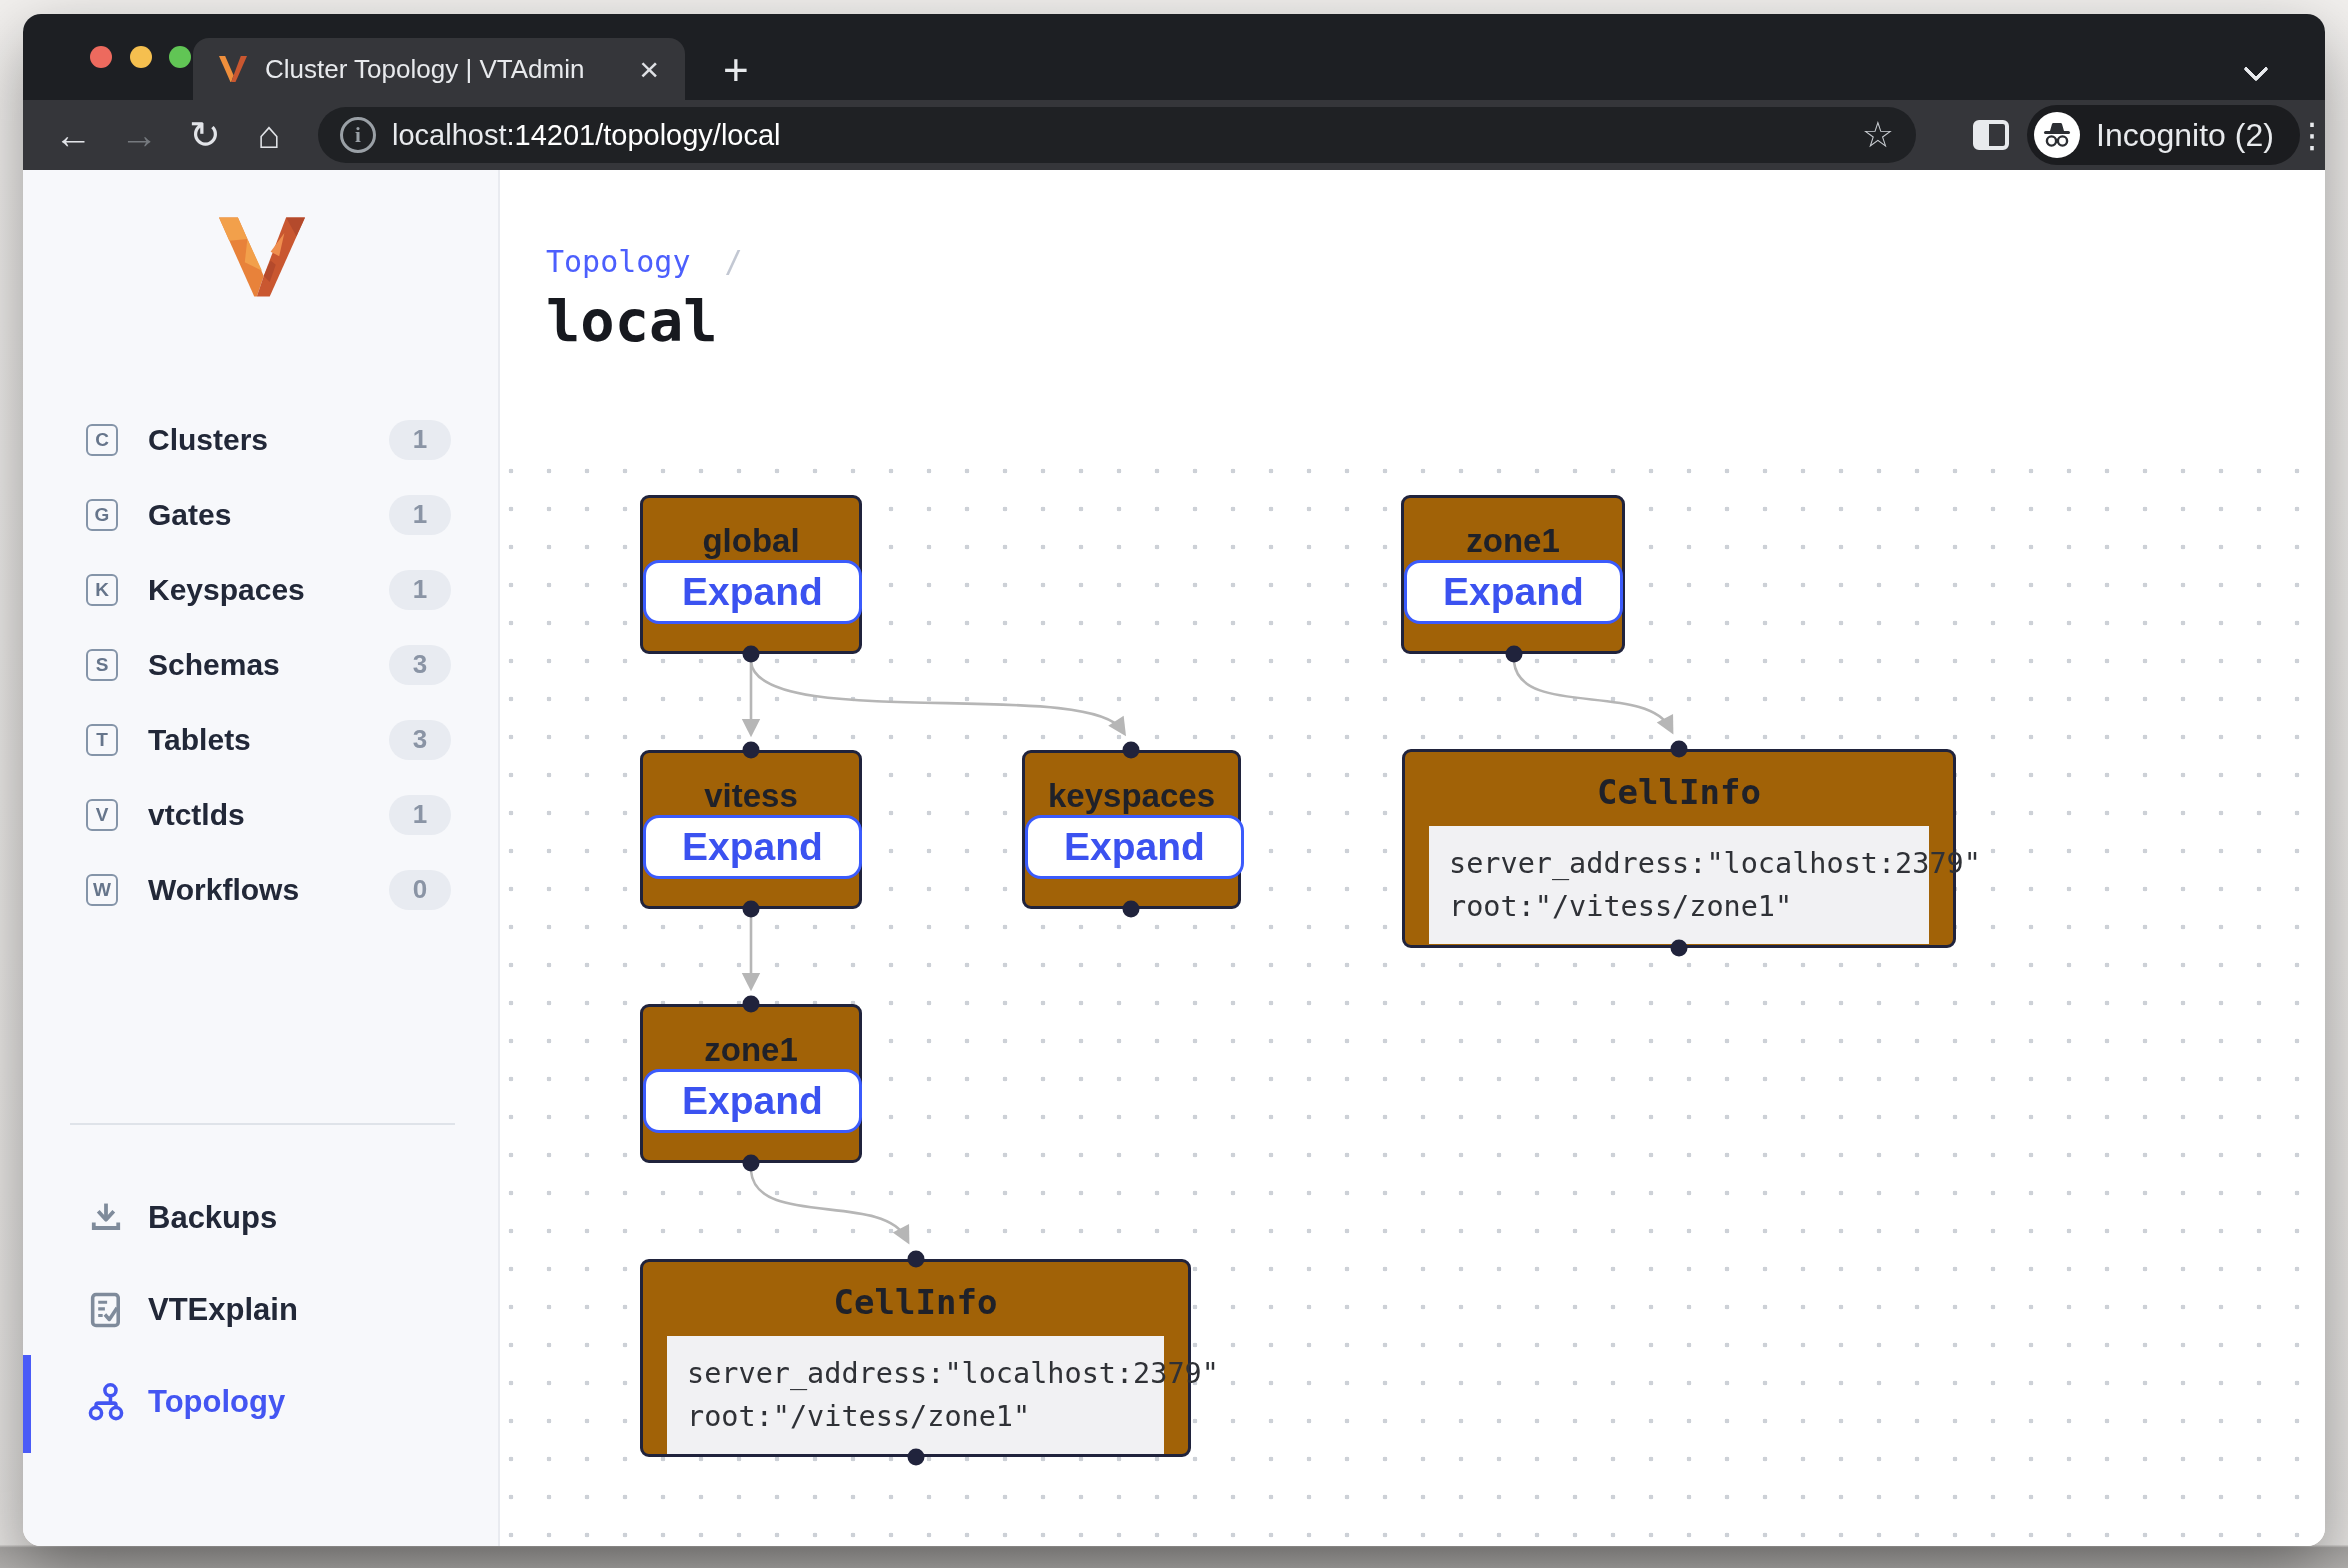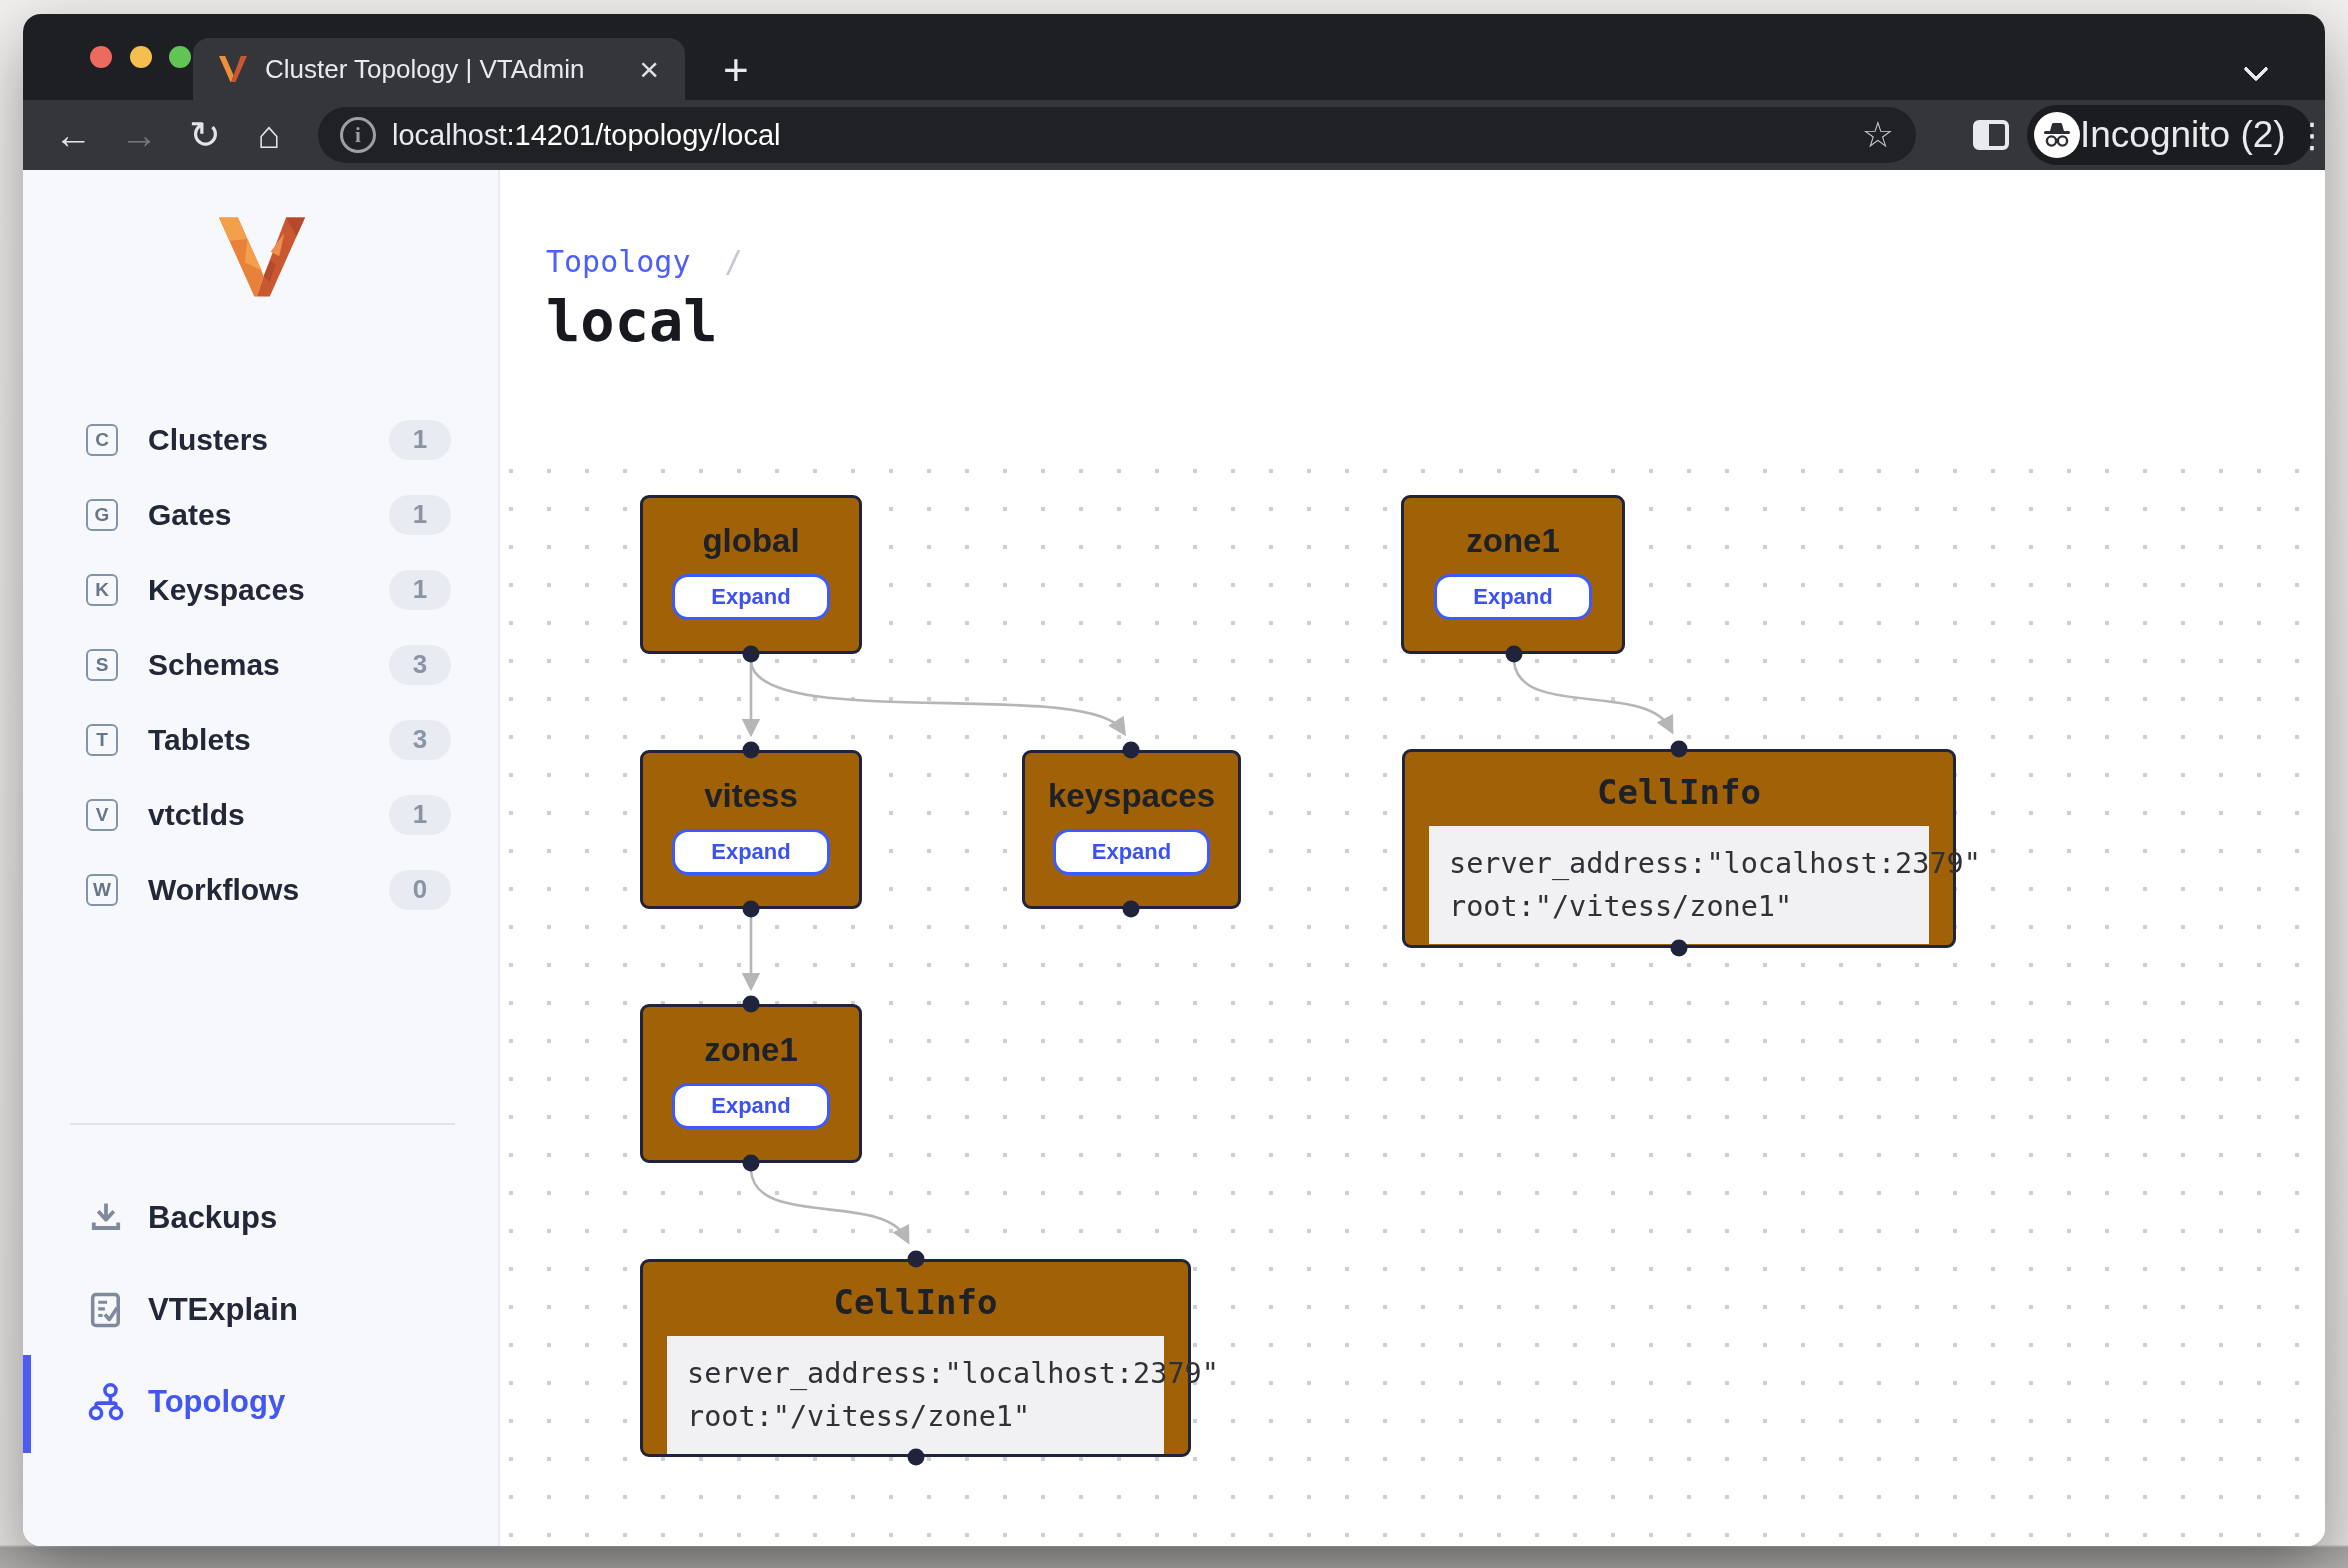--- a/index.html
+++ b/index.html
@@ -34,21 +34,21 @@
   .url-text{margin-left:16px;font-size:29px;white-space:nowrap;flex:1;}
   .url-host{color:#e8eaed;}
   .url-rest{color:#ffffff;}
   .star{color:#c9cdd2;font-size:36px;margin-left:12px;flex:none;}
   .panel-ico{position:absolute;left:1950px;top:20px;width:36px;height:30px;border:4px solid #e8eaed;
     border-radius:6px;box-sizing:border-box;}
   .panel-ico:after{content:"";position:absolute;left:0;top:0;bottom:0;width:12px;background:#e8eaed;}
   .incog{position:absolute;left:2004px;top:5px;height:60px;border-radius:30px;background:#1b1c1f;
     display:flex;align-items:center;padding:0 26px 0 7px;}
   .incog-circle{width:46px;height:46px;border-radius:50%;background:#fff;display:flex;align-items:center;justify-content:center;}
-  .incog-label{color:#e8eaed;font-size:37px;white-space:nowrap;}
+  .incog-label{color:#e8eaed;font-size:32px;margin-left:16px;white-space:nowrap;}
   .dots-menu{position:absolute;left:2272px;top:12px;color:#e8eaed;font-size:34px;letter-spacing:0;line-height:46px;}
   
   .content{position:absolute;left:0;top:156px;width:100%;height:1376px;display:flex;}
   .sidebar{position:relative;width:477px;height:100%;background:#f7f8fb;border-right:2px solid #e9ebf0;
     box-sizing:border-box;flex:none;}
   .logo{position:absolute;left:196px;top:47px;}
   .nav-item{position:absolute;left:0;width:100%;height:75px;display:flex;align-items:center;cursor:pointer;}
   .letter-box{position:absolute;left:63px;width:32px;height:32px;border:2.5px solid #8494a8;border-radius:6px;
     color:#66758b;font-size:19px;font-weight:bold;display:flex;align-items:center;justify-content:center;box-sizing:border-box;}
   .nav-label{position:absolute;left:125px;font-size:30px;font-weight:bold;color:#222838;}
@@ -68,22 +68,22 @@
   .breadcrumb{position:absolute;left:46px;top:74px;font-family:"DejaVu Sans Mono",monospace;font-size:30px;}
   .crumb-link{color:#4c5ffd;cursor:pointer;}
   .crumb-sep{color:#c3c8d3;margin-left:16px;}
   .page-title{position:absolute;left:46px;top:118px;font-family:"DejaVu Sans Mono",monospace;
     font-size:57px;font-weight:bold;color:#17191f;}
   .edges{position:absolute;left:0;top:0;width:1823px;height:1376px;z-index:3;pointer-events:none;}
   .node{position:absolute;background:#a16207;border:3px solid #20233c;border-radius:9px;box-sizing:border-box;
     text-align:center;z-index:2;}
   .node-title{font-size:33px;font-weight:bold;color:#1f2129;margin-top:24px;}
   .node-title.mono{font-family:"DejaVu Sans Mono",monospace;font-size:34px;margin-top:20px;}
-  .expand-btn{display:inline-block;margin-top:14px;padding:7px 36px;border:3.5px solid #3b5bfc;border-radius:16px;
-    color:#3b52f0;font-size:22px;font-weight:bold;background:#fff;cursor:pointer;}
+  .expand-btn{display:inline-block;padding:7px 36px;border:3.5px solid #3b5bfc;border-radius:16px;
+    color:#3b52f0;font-size:39px;font-weight:bold;background:#fff;cursor:pointer;}
   .code-block{margin:14px 24px 0 24px;background:#f1f1f3;padding:16px 20px;text-align:left;
     font-family:"DejaVu Sans Mono",monospace;font-size:28.5px;color:#2f3136;line-height:43px;white-space:nowrap;}
   
   .n-global{left:140px;top:325px;width:222px;height:159px;}
   .n-zone1-top{left:901px;top:325px;width:224px;height:159px;}
   .n-cells{left:140px;top:580px;width:222px;height:159px;}
   .n-keyspaces{left:522px;top:580px;width:219px;height:159px;}
   .n-cellinfo-right{left:902px;top:579px;width:554px;height:199px;}
   .n-zone1-bottom{left:140px;top:834px;width:222px;height:159px;}
   .n-cellinfo-bottom{left:140px;top:1089px;width:551px;height:198px;}

